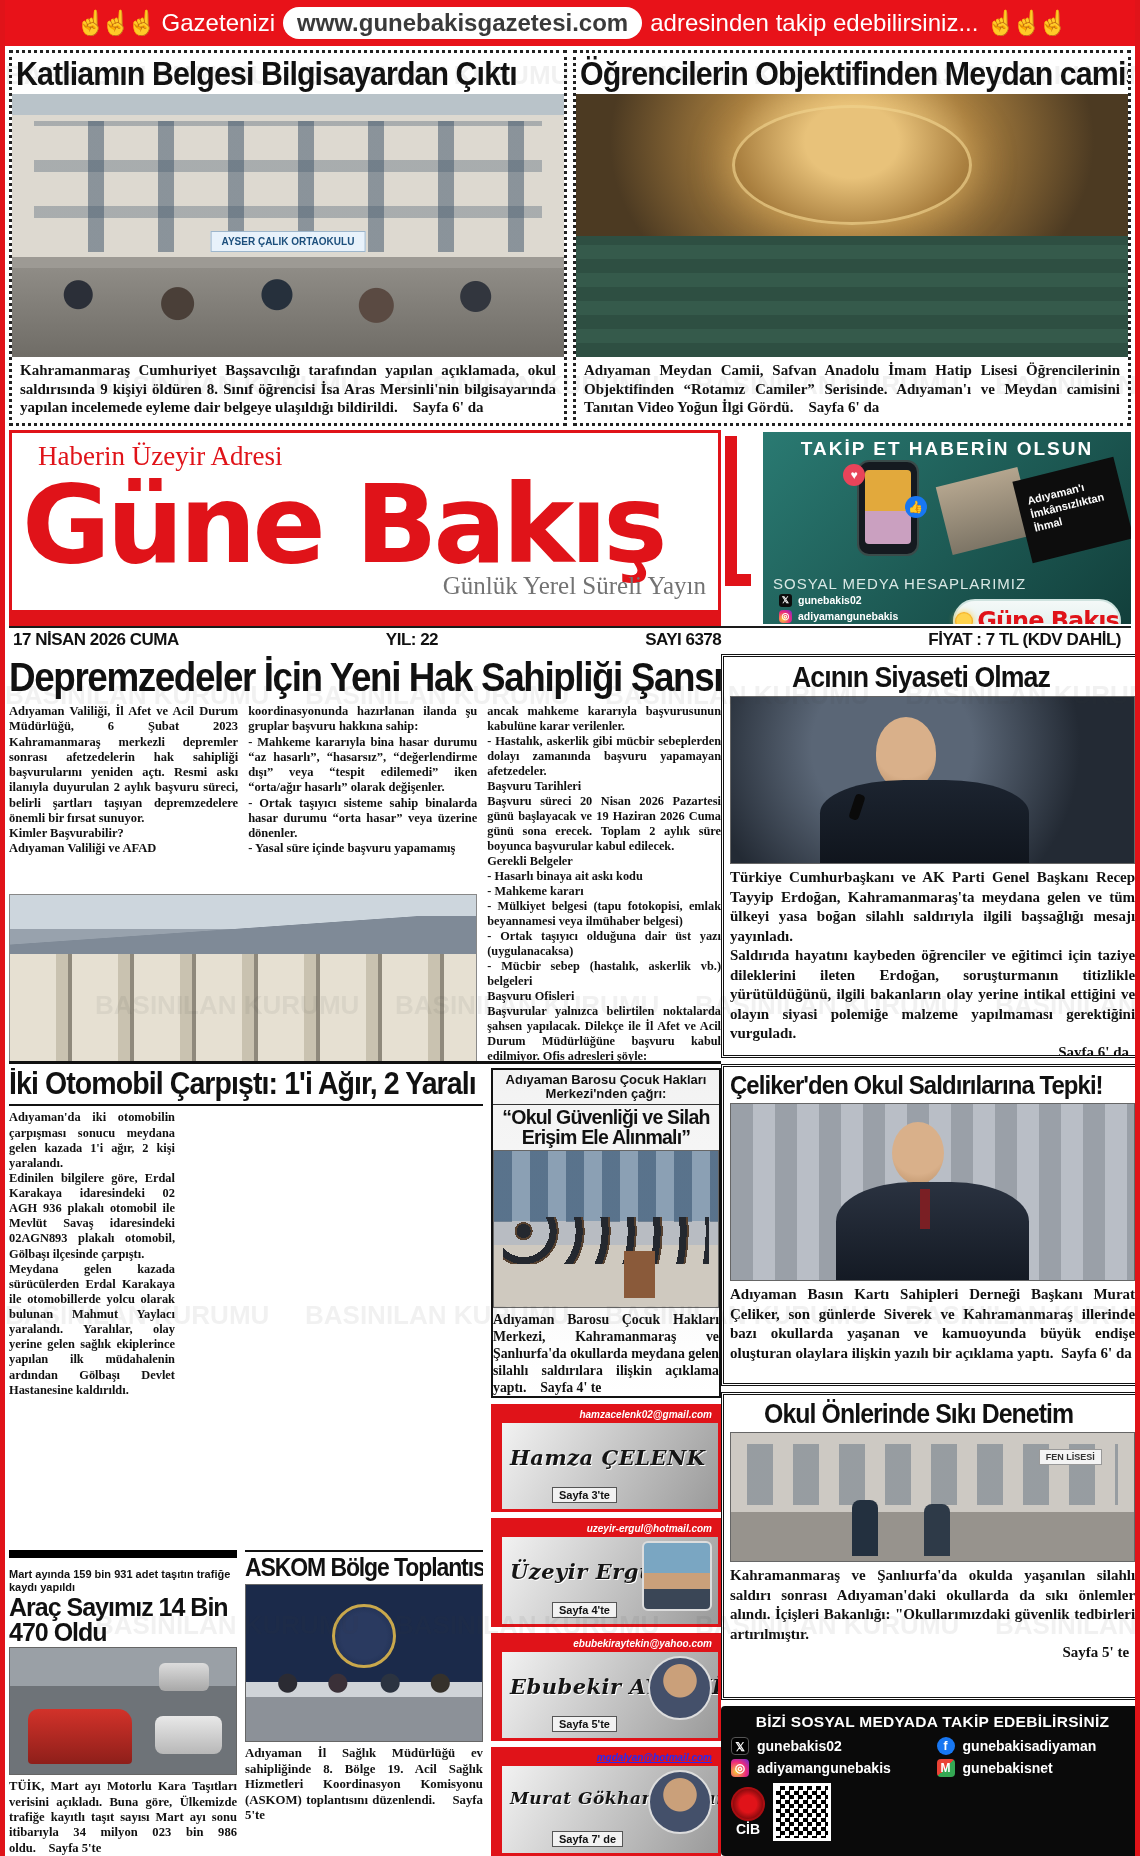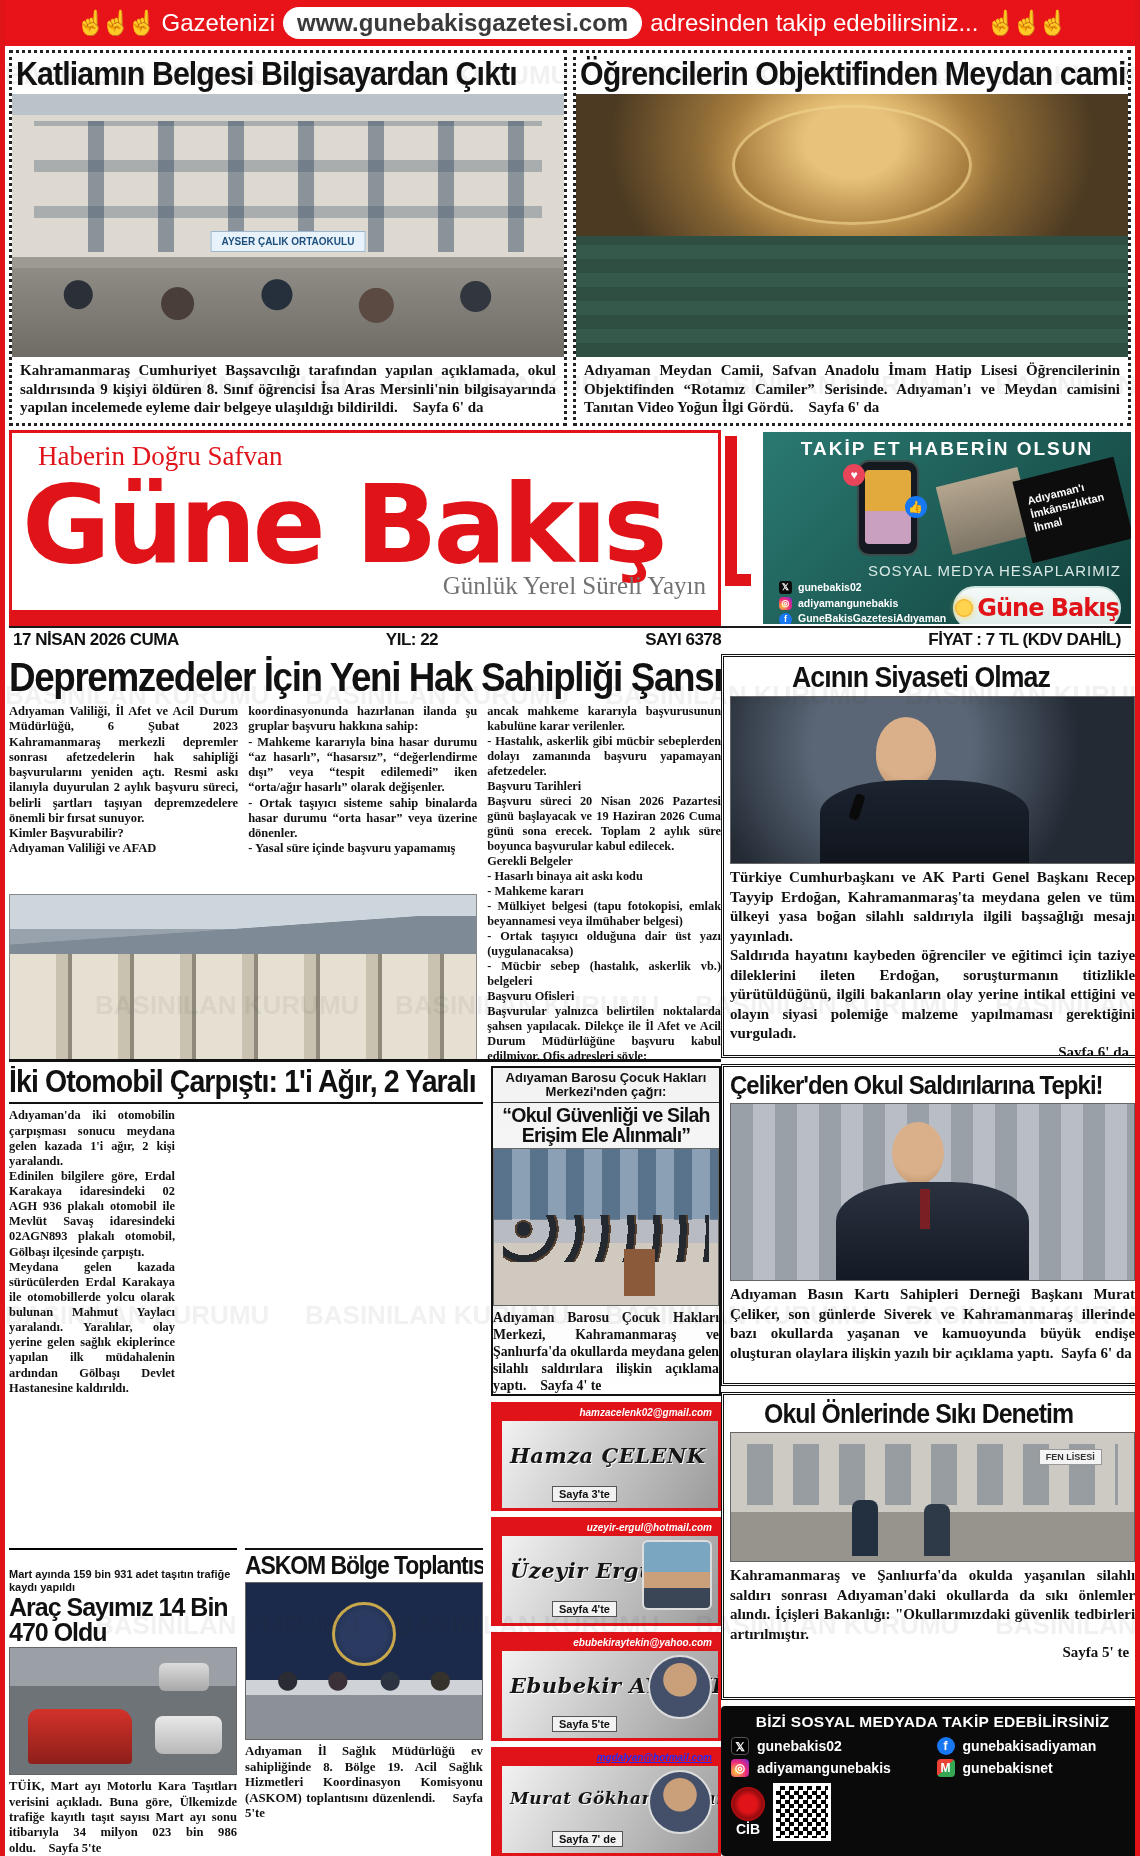--- a/index.html
+++ b/index.html
@@ -50,21 +50,21 @@
   .promo { position:absolute; right:0; top:2px; width:368px; height:192px; background:linear-gradient(135deg,#2a7a72,#123f3b); padding:6px 10px; overflow:hidden; }
   .promo-title { color:#fff; font:700 19px/1.15 "Liberation Sans",sans-serif; text-align:center; letter-spacing:2px; }
   .collage { position:relative; height:96px; margin-top:2px; }
   .phone { position:absolute; left:86px; top:0; width:58px; height:92px; background:#151a20; border-radius:10px; box-shadow:0 0 0 2px #3a4b4a; }
   .phone .pic { position:absolute; inset:8px 6px 10px 6px; background:linear-gradient(#e2a93c 0 55%, #caa0c0 55% 100%); border-radius:4px; }
   .like-bubble { position:absolute; left:132px; top:34px; width:22px; height:22px; border-radius:50%; background:#1877f2; color:#fff; font:700 12px/22px "Liberation Sans",sans-serif; text-align:center; }
   .heart-bubble { position:absolute; left:70px; top:2px; width:22px; height:22px; border-radius:50%; background:#e8445a; color:#fff; font:700 12px/22px "Liberation Sans",sans-serif; text-align:center; }
   .tile { position:absolute; transform:rotate(-14deg); }
   .tile-a { left:170px; top:14px; width:84px; height:70px; background:linear-gradient(#b4a58e,#7d7precision66); background:linear-gradient(#b4a58e,#7d7566); }
   .tile-black { left:248px; top:6px; width:104px; height:84px; background:#0d0d0d; color:#fff; font:700 11px/1.25 "Liberation Sans",sans-serif; padding:16px 6px 0 10px; }
-  .promo-sub { color:#d9e8e5; font:400 15px/1.2 "Liberation Sans",sans-serif; text-align:right; letter-spacing:1px; margin-top:4px; }
+  .promo-sub { color:#d9e8e5; font:400 15px/1.2 "Liberation Sans",sans-serif; text-align:left; letter-spacing:1px; margin-top:17px; }
   .handle-row { display:flex; align-items:center; gap:6px; color:#fff; font:700 10.5px/1.5 "Liberation Sans",sans-serif; margin-left:6px; }
   .handles-wrap { float:left; width:180px; }
   .promo-logo { float:right; width:168px; height:44px; margin-top:6px; border:2px solid #cfe3df; border-radius:24px; background:linear-gradient(#f4f9f8,#dcebe8); display:flex; align-items:center; justify-content:center; gap:4px; }
   .promo-logo .gb { color:#e01319; font:900 24px "DejaVu Sans",sans-serif; letter-spacing:-1px; }
   .sun { width:18px; height:18px; border-radius:50%; background:radial-gradient(circle,#ffd34d 0 55%, #f3a818 70%); box-shadow:0 0 6px #ffd34d; }
   .mini-ic { width:13px; height:13px; border-radius:3px; background:#0c0c0c; color:#fff; font:700 9px/13px "Liberation Sans",sans-serif; text-align:center; flex:0 0 auto; }
   .mini-ic.ig { background:radial-gradient(circle at 30% 70%,#f9ce34,#ee2a7b 55%,#6228d7); border-radius:4px; }
   .mini-ic.fb { background:#1877f2; border-radius:50%; }
 
   
@@ -93,21 +93,21 @@
   .crash-headline { font:700 31px/1.05 "Liberation Sans",sans-serif; letter-spacing:-1px; white-space:nowrap; border-bottom:2px solid #111; padding-bottom:4px; margin-bottom:4px; }
   .crash-body { display:flex; gap:8px; }
   .crash-col { width:166px; font-size:12.4px; }
   .crash-right { flex:1; }
   .ph-crash { height:308px; border:1px solid #666; background:radial-gradient(circle at 78% 12%, rgba(230,60,40,.9) 0 6%, transparent 18%), radial-gradient(circle at 60% 8%, rgba(70,120,230,.8) 0 4%, transparent 14%), radial-gradient(circle at 30% 45%, rgba(120,130,150,.5) 0 10%, transparent 30%), radial-gradient(circle at 55% 60%, rgba(200,120,40,.55) 0 6%, transparent 20%), #0a0c10; }
   .ph-crash .wreck { position:absolute; left:18%; top:28%; width:40%; height:30%; background:linear-gradient(135deg,#3b4452,#171c24); transform:rotate(-8deg); border-radius:8px 20px 6px 12px; }
   .crash-cont { font-size:13.5px; margin-top:6px; }
 
   .bottom-row { display:flex; gap:8px; flex:1; margin-top:4px; }
   .arac { width:228px; overflow:hidden; }
-  .arac-kicker { font:700 11px/1.15 "Liberation Sans",sans-serif; border-top:2px solid #000000; padding-top:18px; }
+  .arac-kicker { font:700 11px/1.15 "Liberation Sans",sans-serif; border-top:8px solid #000000; padding-top:10px; }
   .arac-headline { font:700 25px/1.0 "Liberation Sans",sans-serif; letter-spacing:-1px; padding:2px 0; }
   .ph-traffic { height:128px; border:1px solid #666; background:linear-gradient(#9aa0a6 0 30%, #6e7378 30% 100%); }
   .ph-traffic .car-red { position:absolute; left:8%; bottom:8%; width:46%; height:44%; background:linear-gradient(#d2322a,#8e1f1a); border-radius:10px 14px 4px 4px; }
   .ph-traffic .car-w1 { position:absolute; right:6%; bottom:16%; width:30%; height:30%; background:linear-gradient(#e8e8e8,#b8b8b8); border-radius:8px; }
   .ph-traffic .car-w2 { position:absolute; right:12%; top:12%; width:22%; height:22%; background:linear-gradient(#dcdcdc,#a8a8a8); border-radius:6px; }
   .arac-txt { font-size:12.6px; margin-top:4px; }
   .askom { flex:1; overflow:hidden; }
   .askom-headline { font:700 25px/1.0 "Liberation Sans",sans-serif; letter-spacing:-1.2px; white-space:nowrap; border-top:2px solid #111; padding:3px 0 4px; }
   .ph-askom { height:158px; border:1px solid #666; background:linear-gradient(#1b2a4a 0 62%, #cfd3d8 62% 72%, #8c9198 72% 100%); }
   .ph-askom .emblem { position:absolute; left:50%; top:12%; width:64px; height:64px; transform:translateX(-50%); border-radius:50%; border:3px solid #c9a84c; background:radial-gradient(circle,#2a3a60 55%, #1b2a4a); }
@@ -224,21 +224,21 @@
       <div class="top-photo ph ph-mosque">
         <div class="dome"></div>
         <div class="carpet"></div>
       </div>
       <p class="top-caption"><span>Adıyaman Meydan Camii, Safvan Anadolu İmam Hatip Lisesi Öğrencilerinin Objektifinden “Rotamız Camiler” Serisinde. Adıyaman'ı ve Meydan camisini Tanıtan Video Yoğun İlgi Gördü.</span>&nbsp;&nbsp;&nbsp;&nbsp;<span class="pageref">Sayfa 6' da</span></p>
     </section>
   </div>
 
   <div class="mast-row">
     <div class="mast-left">
-      <div class="tagline">Haberin Doğru Safvan</div>
+      <div class="tagline">Haberin Üzeyir Adresi</div>
       <div class="logo">Güne Bakış</div>
       <div class="mast-sub">Günlük Yerel Süreli Yayın</div>
       <div class="mast-redbar"></div>
     </div>
     <div class="mast-right">
       <div class="red-bracket"></div>
       <div class="promo">
         <div class="promo-title">TAKİP ET HABERİN OLSUN</div>
         <div class="collage">
           <div class="phone">

